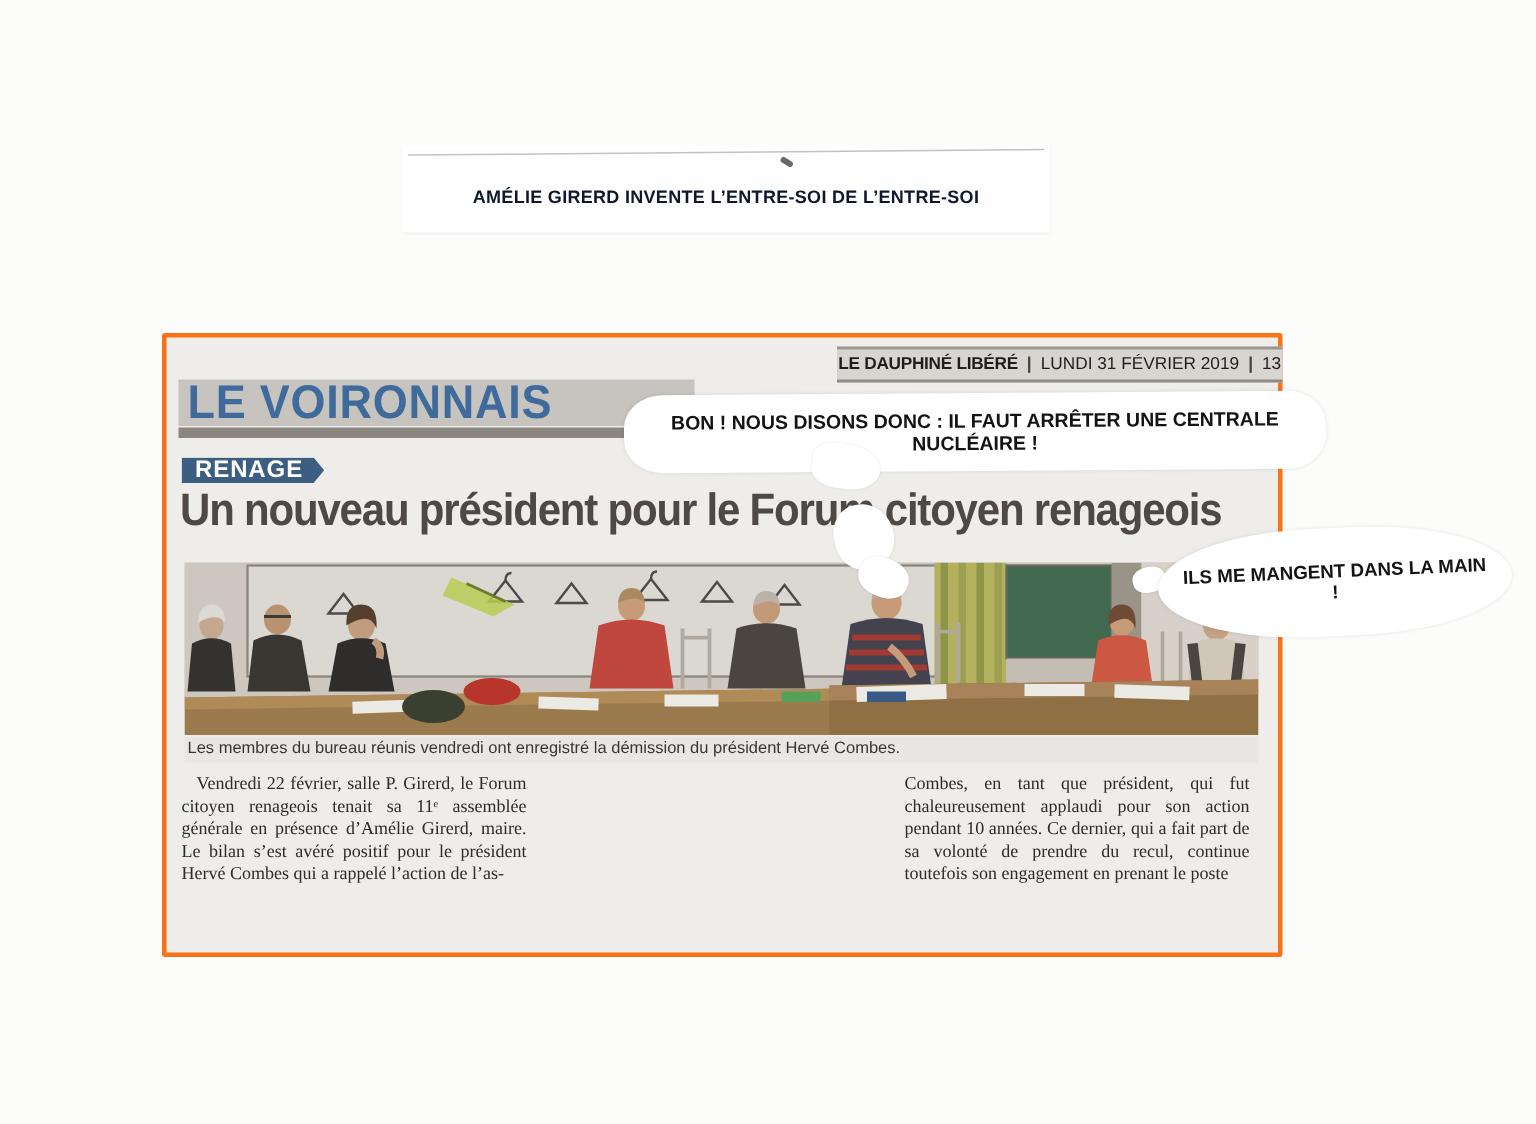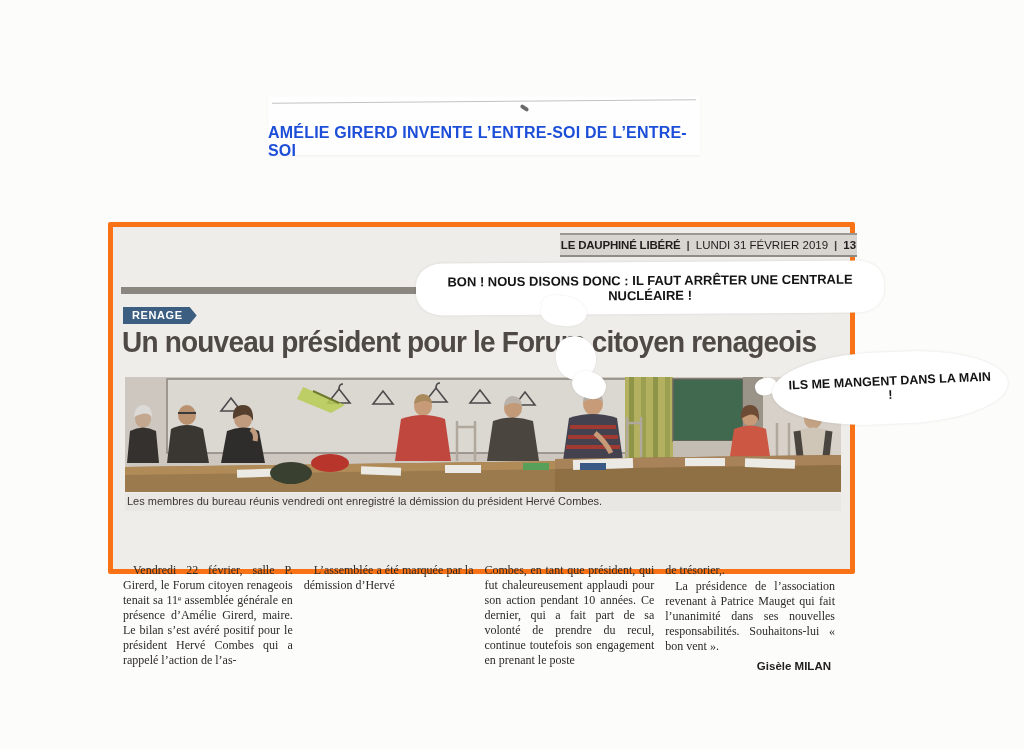--- a/index.html
+++ b/index.html
@@ -16,70 +16,70 @@
   .abs{position:absolute;}
 
   
   .banner-strip{
     left:268px; top:97px; width:432px; height:58px; background:#fefefe;
     box-shadow:0 1px 2px rgba(0,0,0,.05);
   }
   .banner-cutline{ left:272px; top:101px; width:424px; height:1px; background:#c2c2c2; transform:rotate(-.5deg);}
   .banner-speck{ left:520px; top:106px; width:9px; height:4px; background:#6a6a6a; transform:rotate(32deg); border-radius:2px;}
   .banner-text{
-    width:100%; text-align:left; margin-top:27px; font-weight:bold; font-size:16px;
-    letter-spacing:.2px; color:#1d4ed8;
+    width:100%; text-align:center; margin-top:27px; font-weight:bold; font-size:12px;
+    letter-spacing:.2px; color:#0f172a;
   }
 
   
   .clipping{
-    left:108px; top:222px; width:747px; height:352px;
-    background:var(--newsprint); border:5px solid #f97316; border-radius:2px;
+    left:108px; top:222px; width:747px; height:416px;
+    background:var(--newsprint); border:3px solid #f97316; border-radius:2px;
   }
   .masthead{
     left:447px; top:6px; width:297px; height:24px; background:var(--masthead_bar);
     border-top:2px solid #9b9792; border-bottom:2px solid #8f8b86;
     display:flex; align-items:center; justify-content:center; gap:6px;
     font-size:11.5px; color:#1f1e1c; white-space:nowrap;
   }
   .masthead .brand{font-weight:bold; letter-spacing:-.2px;}
   .masthead .pipe{color:#44423f; font-weight:bold;}
-  .masthead .pagenum{font-weight:bold;}
+  .masthead .pagenum{font-weight:normal;}
 
   .section-bar{
     left:8px; top:28px; width:344px; height:31px; background:var(--section_bar);
     display:flex; align-items:center;
   }
   .section-title{
     font-weight:bold; font-size:30px; letter-spacing:.5px; color:var(--section_blue);
     padding-left:6px; transform:scaleY(1.05); transform-origin:left center; white-space:nowrap;
   }
   .section-underline{ left:8px; top:60px; width:344px; height:7px; background:var(--section_underline);}
 
   .kicker{
     left:10px; top:80px; height:17px; padding:0 14px 0 9px; background:var(--kicker_navy);
-    color:#fff; font-weight:bold; font-size:11px; letter-spacing:.6px; line-height:17px;
+    color:#fff; font-weight:bold; font-size:16px; letter-spacing:.6px; line-height:17px;
     clip-path:polygon(0 0, calc(100% - 7px) 0, 100% 50%, calc(100% - 7px) 100%, 0 100%);
   }
   .headline{
     left:9px; top:98px; width:714px; font-weight:bold; font-size:28px; letter-spacing:-.8px;
     color:var(--headline_gray); white-space:nowrap; transform:scaleY(1.08); transform-origin:left top;
   }
 
   .photo{ left:12px; top:150px; width:716px; height:115px; overflow:hidden; background:#cdc7bf;}
   .caption{
     left:12px; top:266px; width:716px; height:18px; line-height:17px;
     font-weight:normal; font-size:11px; color:var(--caption_ink);
     background:rgba(0,0,0,.025); padding-left:2px;
   }
 
   .columns{
     left:10px; top:290px; width:712px; height:158px; display:flex; gap:11px;
     font-family:"Liberation Serif", serif; font-size:12px; line-height:1.25;
-    color:var(--body_ink); text-align:justify;margin-top:46px;
+    color:var(--body_ink); text-align:justify;
   }
   .col{flex:1 1 0;}
   .col p.indent{text-indent:10px;}
   .col p + p{margin-top:1px;}
   .byline{
     margin-top:5px; text-align:right; padding-right:4px;
     font-family:"Liberation Sans", sans-serif; font-weight:bold; font-size:11.5px; color:#23211f;
   }
 
   
@@ -114,20 +114,23 @@
 <div class="abs clipping">
 
   <div class="abs masthead">
     <span class="brand">LE DAUPHINÉ LIBÉRÉ</span>
     <span class="pipe">|</span>
     <span class="date">LUNDI 31 FÉVRIER 2019</span>
     <span class="pipe">|</span>
     <span class="pagenum">13</span>
   </div>
 
+  <div class="abs section-bar">
+    <span class="section-title">LE VOIRONNAIS</span>
+  </div>
   <div class="abs section-underline"></div>
 
   <div class="abs kicker">RENAGE</div>
 
   <div class="abs headline">Un nouveau président pour le Forum citoyen renageois</div>
 
   <div class="abs photo">
     <svg width="716" height="115" viewBox="0 0 716 115" xmlns="http://www.w3.org/2000/svg">
       <rect x="0" y="0" width="716" height="115" fill="#cdc7bf"></rect>
 
@@ -233,30 +236,24 @@
     </svg>
   </div>
 
   <div class="abs caption">Les membres du bureau réunis vendredi ont enregistré la démission du président Hervé Combes.</div>
 
   <div class="abs columns">
     <div class="col">
       <p class="indent">Vendredi 22 février, salle P. Girerd, le Forum citoyen renageois tenait sa 11ᵉ assemblée générale en présence d’Amélie Girerd, maire. Le bilan s’est avéré positif pour le président Hervé Combes qui a rappelé l’action de l’as-</p>
     </div>
     <div class="col">
-      <p class="indent">L’assemblée a été marquée par la démission d’Hervé</p>
     </div>
     <div class="col">
       <p>Combes, en tant que président, qui fut chaleureusement applaudi pour son action pendant 10 années. Ce dernier, qui a fait part de sa volonté de prendre du recul, continue toutefois son engagement en prenant le poste</p>
     </div>
-    <div class="col">
-      <p>de trésorier,.</p>
-      <p class="indent">La présidence de l’association revenant à Patrice Mauget qui fait l’unanimité dans ses nouvelles responsabilités. Souhaitons-lui « bon vent ».</p>
-      <div class="byline">Gisèle MILAN</div>
-    </div>
   </div>
 </div>
 
 <div class="abs bubble bubble1">BON ! NOUS DISONS DONC : IL FAUT ARRÊTER UNE CENTRALE NUCLÉAIRE !</div>
 <div class="abs blob blobA"></div>
 <div class="abs blob blobB"></div>
 <div class="abs blob blobC"></div>
 
 <div class="abs blob blobD"></div>
 <div class="abs bubble bubble2">ILS ME MANGENT DANS LA MAIN !</div>

